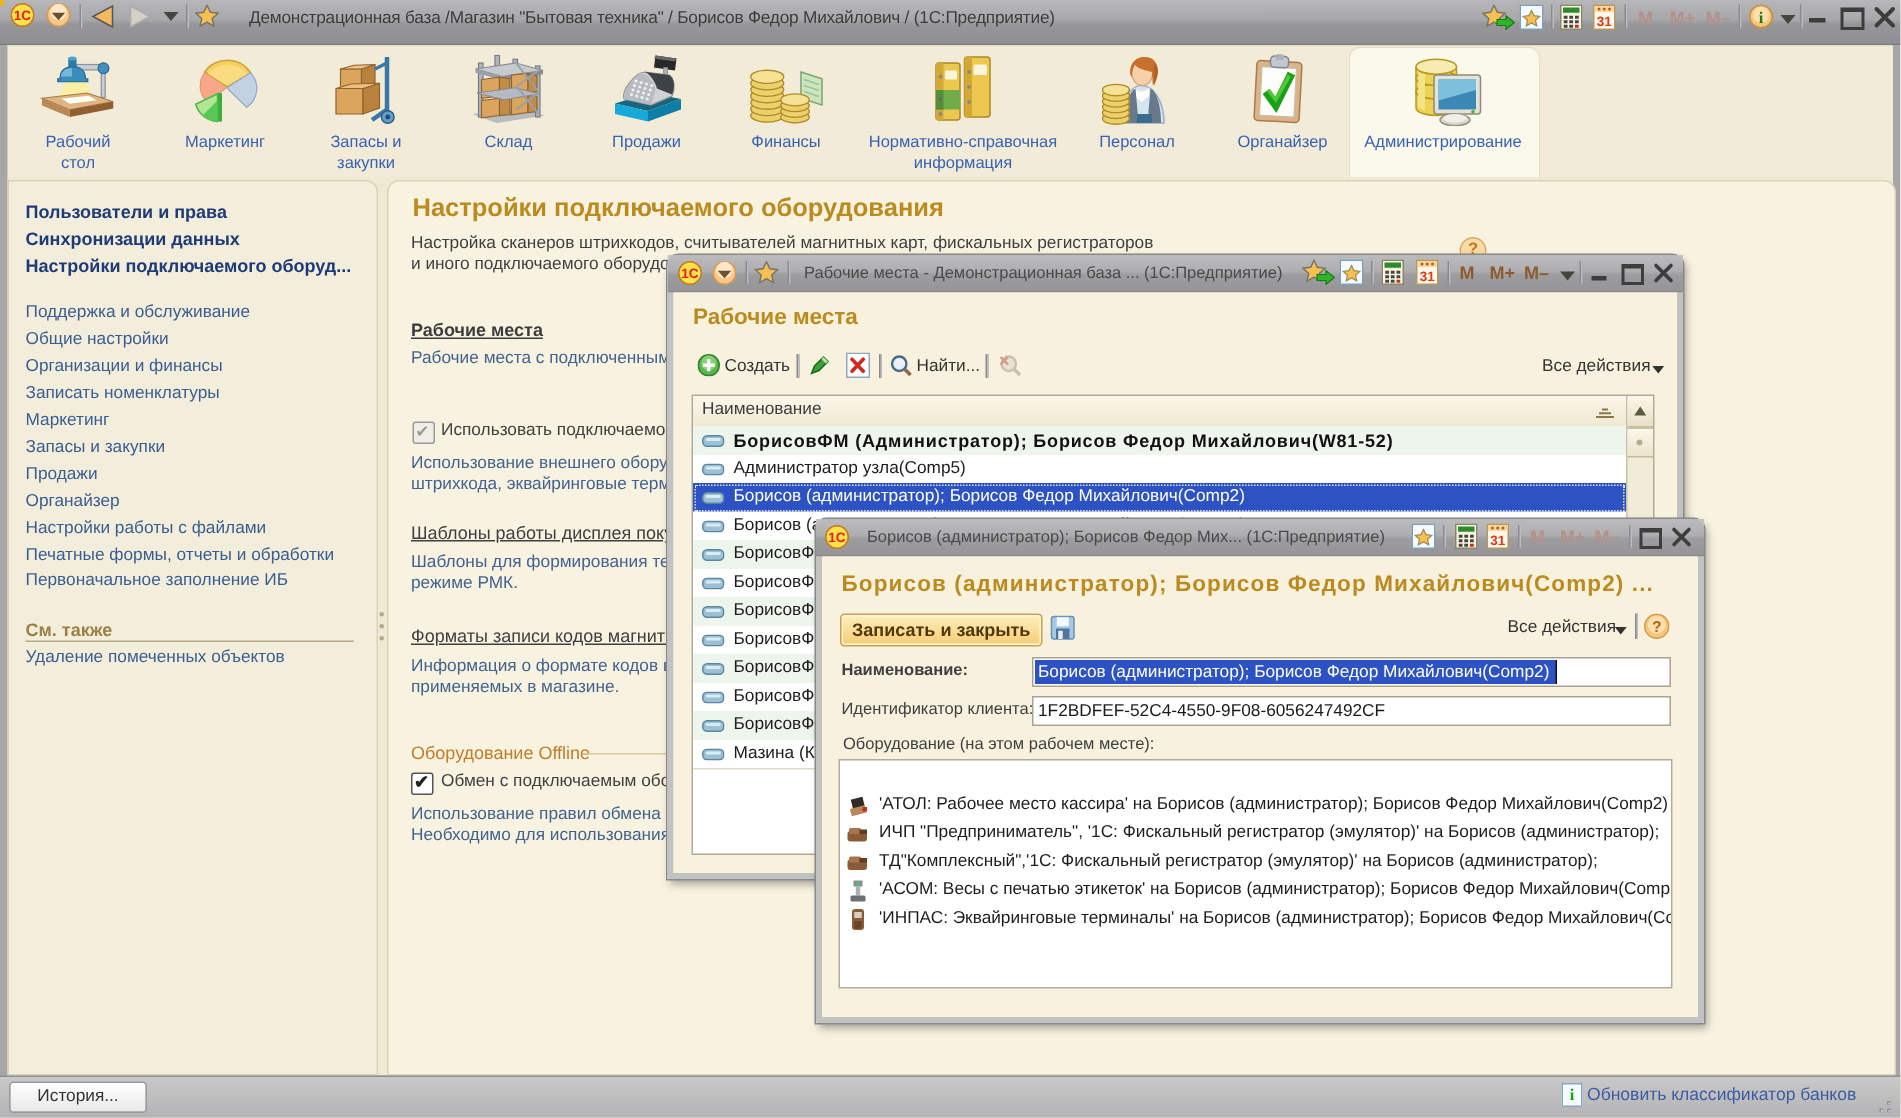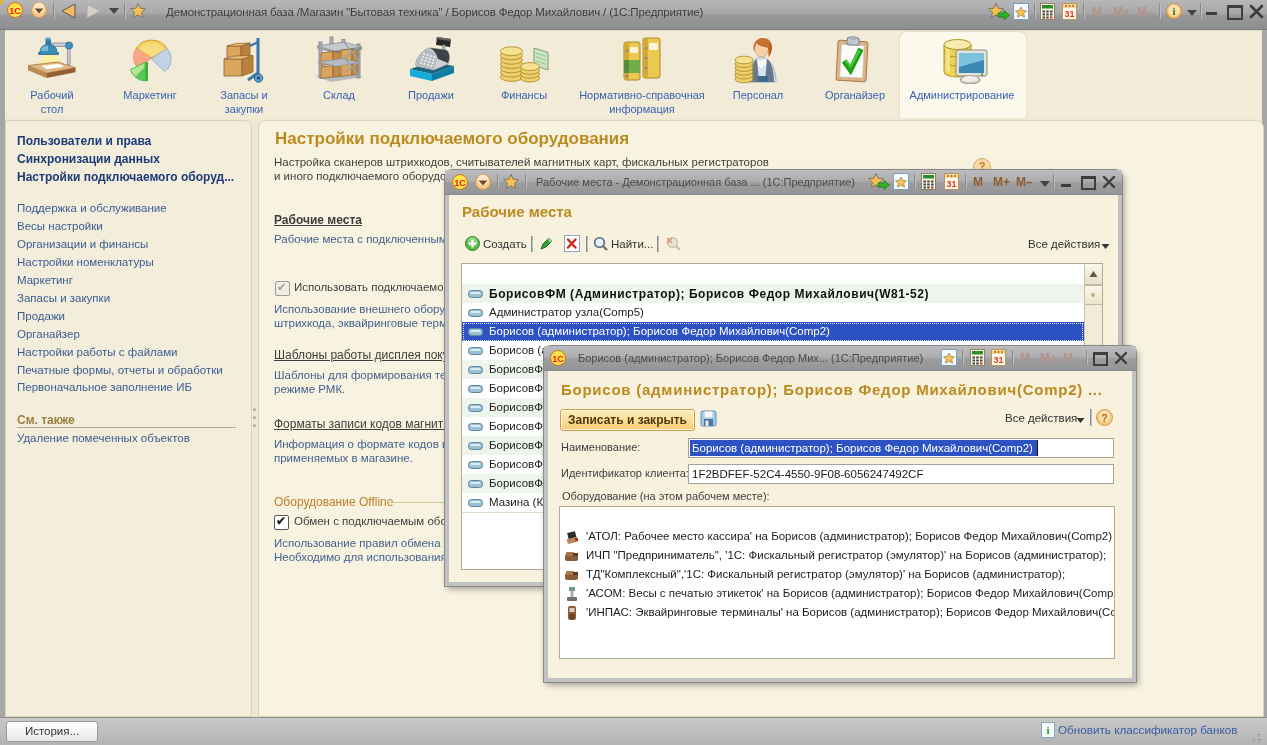--- a/index.html
+++ b/index.html
@@ -323,23 +323,23 @@
   <div class="abs" style="left:5px;top:118px;width:1257px;height:599px;background:#efe9d3;"></div>
   <div class="abs" style="left:253px;top:408px;width:3px;height:3px;background:#b3aa8c;border-radius:50%;"></div>
   <div class="abs" style="left:253px;top:416px;width:3px;height:3px;background:#b3aa8c;border-radius:50%;"></div>
   <div class="abs" style="left:253px;top:424px;width:3px;height:3px;background:#b3aa8c;border-radius:50%;"></div>
 
   <div id="sidebar" class="abs"></div>
   <div class="navb" style="top:134px;">Пользователи и права</div>
   <div class="navb" style="top:152px;">Синхронизации данных</div>
   <div class="navb" style="top:170px;">Настройки подключаемого оборуд...</div>
   <div class="nav" style="top:202px;">Поддержка и обслуживание</div>
-  <div class="nav" style="top:220px;">Весы настройки</div>
+  <div class="nav" style="top:220px;">Общие настройки</div>
   <div class="nav" style="top:238px;">Организации и финансы</div>
-  <div class="nav" style="top:256px;">Настройки номенклатуры</div>
+  <div class="nav" style="top:256px;">Записать номенклатуры</div>
   <div class="nav" style="top:274px;">Маркетинг</div>
   <div class="nav" style="top:292px;">Запасы и закупки</div>
   <div class="nav" style="top:310px;">Продажи</div>
   <div class="nav" style="top:328px;">Органайзер</div>
   <div class="nav" style="top:346px;">Настройки работы с файлами</div>
   <div class="nav" style="top:364px;">Печатные формы, отчеты и обработки</div>
   <div class="nav" style="top:381px;">Первоначальное заполнение ИБ</div>
   <div class="seealso" style="top:413px;">См. также</div>
   <div class="abs" style="left:17px;top:427px;width:219px;border-top:1px solid #b5ab87;"></div>
   <div class="nav" style="top:432px;text-align:right;">Удаление помеченных объектов</div>
@@ -463,20 +463,26 @@
       <circle cx="7.5" cy="6.5" r="4.8" fill="#ded8c8" stroke="#a89a88" stroke-width="1.6"></circle>
       <line x1="11" y1="10" x2="15" y2="14" stroke="#a89a88" stroke-width="2.4"></line>
       <path d="M2,2 L7,7 M7,2 L2,7" stroke="#c05040" stroke-width="1.6"></path>
     </svg>
     <div class="tbt" style="left:583px;top:68px;">Все действия</div>
     <svg class="abs" style="left:656px;top:73px;" width="9" height="7">
         <polygon points="0.5,1 8.5,1 4.5,6" fill="#333"></polygon>
       </svg>
 
     <div class="abs" style="left:16px;top:93px;width:640px;height:305px;background:#fff;border:1px solid #b0ab96;">
+      <div class="abs" style="left:0;top:0;width:622px;height:20px;background:linear-gradient(#fbf7ea,#efe8d2);border-bottom:1px solid #c8c2a8;font-size:11.5px;color:#3c3c3c;">
+        <span style="position:absolute;left:6px;top:3px;">Наименование</span>
+        <svg class="abs" style="left:600px;top:5px;" width="16" height="11">
+          <path d="M2,9 L14,9 M4,6.5 L12,6.5 M6,4 L10,4" stroke="#8a7a48" stroke-width="1.4"></path>
+        </svg>
+      </div>
 
       <div class="abs" style="left:622px;top:0;width:17px;height:304px;background:#f1ebd8;border-left:1px solid #c8c2a8;">
         <div class="abs" style="left:0;top:0;width:17px;height:20px;background:linear-gradient(#fbf7ea,#e8e0c8);border-bottom:1px solid #c0ba9e;">
           <svg class="abs" style="left:4px;top:6px;" width="9" height="8">
               <polygon points="4.5,1 8.5,7 0.5,7" fill="#5a5a40"></polygon>
             </svg>
         </div>
         <div class="abs" style="left:0;top:21px;width:17px;height:18px;background:linear-gradient(#faf6ea,#ece4cc);border:1px solid #c0ba9e;border-left:none;border-right:none;">
           <div class="abs" style="left:6px;top:7px;width:4px;height:4px;border-radius:50%;background:#b8ae8c;"></div>
         </div>
@@ -631,21 +637,21 @@
     <svg class="abs" style="left:532px;top:71px;" width="9" height="7">
         <polygon points="0.5,1 8.5,1 4.5,6" fill="#333"></polygon>
       </svg>
     <div class="abs tb-sep" style="left:546px;top:63px;height:17px;"></div>
     <svg class="abs" style="left:552px;top:63px;" width="17" height="17">
       <circle cx="8.5" cy="8.5" r="8" fill="#f8c678" stroke="#d89850" stroke-width="1"></circle>
       <circle cx="8.5" cy="7.5" r="6" fill="#fbdfae"></circle>
       <text x="8.5" y="12.5" font-size="10.5" font-weight="bold" fill="#b06a14" text-anchor="middle" font-family="Liberation Sans">?</text>
     </svg>
 
-    <div class="lbl" style="left:17px;top:95px;">Наименование:</div>
+    <div class="lbl" style="left:17px;top:95px;font-weight:bold;">Наименование:</div>
     <div class="inp" style="left:144px;top:92px;width:424px;height:18px;">
       <div style="position:absolute;left:1px;top:1px;bottom:1px;width:346px;background:#2d52c4;color:#fff;font-size:11.5px;padding-top:2px;padding-left:2px;">Борисов (администратор); Борисов Федор Михайлович(Comp2)</div>
       <div style="position:absolute;left:348px;top:1px;bottom:1px;width:1px;background:#111;"></div>
     </div>
     <div class="lbl" style="left:17px;top:121px;">Идентификатор клиента:</div>
     <div class="inp" style="left:144px;top:118px;width:424px;height:18px;">
         <span style="position:absolute;left:3px;top:3px;">1F2BDFEF-52C4-4550-9F08-6056247492CF</span>
       </div>
     <div class="lbl" style="left:18px;top:144px;">Оборудование (на этом рабочем месте):</div>
 

